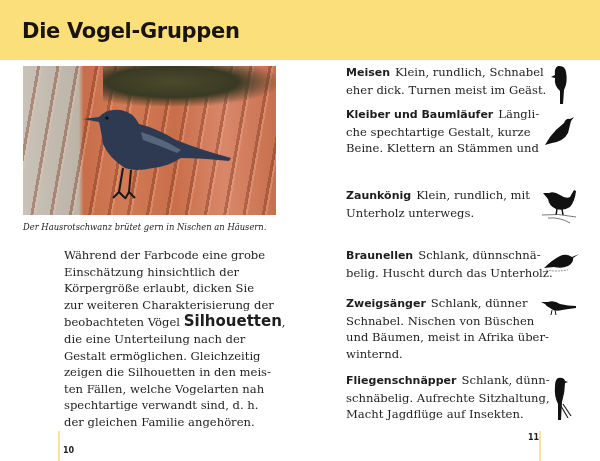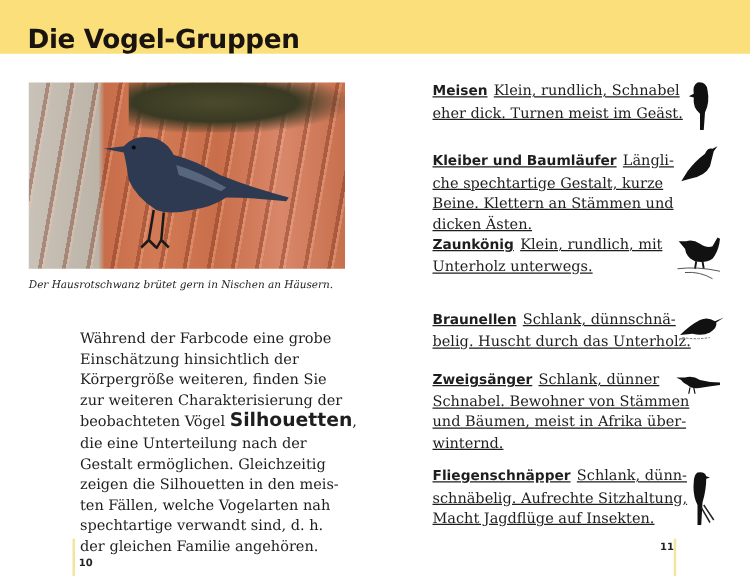--- a/index.html
+++ b/index.html
@@ -1,32 +1,32 @@
 <!DOCTYPE html>
 <html><head>
 <meta charset="utf-8">
 <style>
   html, body { margin:0; padding:0; }
   body { width:600px; height:461px; background:#ffffff; position:relative; overflow:hidden;
          font-family:"DejaVu Serif", serif; color:#1a1a1a; }
-  .header-band { position:absolute; left:0; top:0; width:600px; height:43px; background:#fbdf7a; }
+  .header-band { position:absolute; left:0; top:0; width:600px; height:60px; background:#fbdf7a; }
   .page-title { position:absolute; left:22px; top:19px; font-family:"DejaVu Sans", sans-serif;
                 font-weight:bold; font-size:21px; color:#1a1410; letter-spacing:-0.3px; margin:0; }
   .photo { position:absolute; left:23px; top:66px; width:253px; height:149px; overflow:hidden;
            background:linear-gradient(90deg,#c9c2b8 0%,#bdb4a8 22%,#c86d4a 24%,#d27a55 40%,#c96e4a 60%,#d9876a 80%,#c7704e 100%); }
   .photo .tiles { position:absolute; inset:0;
            background:repeating-linear-gradient(100deg, rgba(0,0,0,0) 0 14px, rgba(110,40,20,0.35) 14px 17px, rgba(255,200,170,0.25) 17px 19px); }
   .photo .moss { position:absolute; left:80px; top:0; width:173px; height:40px;
            background:radial-gradient(ellipse at 40% 40%, #4b4a2c 0%, #3a3a24 45%, rgba(60,60,35,0) 75%); }
   .photo .bird { position:absolute; left:58px; top:40px; }
   .caption { position:absolute; left:23px; top:222px; font-size:8.4px; font-style:italic; color:#222; }
-  .body-text { position:absolute; left:64px; top:247px; width:210px; font-size:11.6px; line-height:16.6px; color:#1e1e1e;margin-top:15px; }
+  .body-text { position:absolute; left:64px; top:247px; width:210px; font-size:11.6px; line-height:16.6px; color:#1e1e1e; }
   .body-text .line { display:block; white-space:nowrap; }
   .body-text b { font-family:"DejaVu Sans", sans-serif; font-weight:bold; font-size:15px; }
-  .entry { position:absolute; left:346px; width:190px; font-size:11.6px; line-height:16.6px; color:#1e1e1e;text-decoration:underline; }
+  .entry { position:absolute; left:346px; width:190px; font-size:11.6px; line-height:16.6px; color:#1e1e1e; }
   .entry .line { display:block; white-space:nowrap; }
   .entry .term { font-family:"DejaVu Sans", sans-serif; font-weight:bold; font-size:11px; margin-right:5px; }
   .silhouette { position:absolute; }
   .pagebar { position:absolute; width:2px; background:#f6e3a0; }
   .pagenum { position:absolute; font-family:"DejaVu Sans", sans-serif; font-weight:bold; font-size:8px; color:#222; }
 </style>
 </head>
 <body>
 
 <div class="header-band">
@@ -41,21 +41,21 @@
     <path d="M60 26 Q80 32 100 44 L96 47 Q80 40 62 34 Z" fill="#6a7890" opacity="0.7"></path>
     <circle cx="26" cy="12" r="1.6" fill="#0a0a0a"></circle>
     <path d="M42 62 L38 86 M50 64 L48 86 M38 86 L32 92 M38 86 L44 92 M48 86 L44 93 M48 86 L54 92" stroke="#1a1a1a" stroke-width="2" fill="none"></path>
   </svg>
 </div>
 <div class="caption">Der Hausrotschwanz brütet gern in Nischen an Häusern.</div>
 
 <div class="body-text">
   <span class="line">Während der Farbcode eine grobe</span>
   <span class="line">Einschätzung hinsichtlich der</span>
-  <span class="line">Körpergröße weiteren, finden Sie</span>
+  <span class="line">Körpergröße erlaubt, dicken Sie</span>
   <span class="line">zur weiteren Charakterisierung der</span>
   <span class="line"><span>beobachteten Vögel </span><b>Silhouetten</b><span>,</span></span>
   <span class="line">die eine Unterteilung nach der</span>
   <span class="line">Gestalt ermöglichen. Gleichzeitig</span>
   <span class="line">zeigen die Silhouetten in den meis-</span>
   <span class="line">ten Fällen, welche Vogelarten nah</span>
   <span class="line">spechtartige verwandt sind, d. h.</span>
   <span class="line">der gleichen Familie angehören.</span>
 </div>
 
@@ -63,25 +63,24 @@
 <div class="pagenum" style="left:63px; top:446px;">10</div>
 
 <div class="entry" style="top:64px;">
   <span class="line"><span class="term">Meisen</span><span>Klein, rundlich, Schnabel</span></span>
   <span class="line">eher dick. Turnen meist im Geäst.</span>
 </div>
 <svg class="silhouette" style="left:548px;top:64px;" width="24" height="42" viewBox="0 0 24 42">
   <path d="M10 2 Q17 1 18 8 Q20 18 16 26 L15 40 L12 40 L12 27 Q6 22 7 14 L3 13 L7 11 Q6 4 10 2 Z" fill="#111"></path>
 </svg>
 
-<div class="entry" style="top:120px;">
+<div class="entry" style="top:106px;">
   <span class="line"><span class="term">Kleiber und Baumläufer</span><span>Längli-</span></span>
   <span class="line">che spechtartige Gestalt, kurze</span>
   <span class="line">Beine. Klettern an Stämmen und</span>
-  <span class="line">dicken Ästen.</span>
 </div>
 <svg class="silhouette" style="left:544px;top:115px;" width="32" height="32" viewBox="0 0 32 32">
   <path d="M30 2 L26 4 Q22 3 20 8 Q12 14 6 22 L1 30 L8 28 Q20 26 24 18 Q26 10 27 6 Z" fill="#111"></path>
 </svg>
 
 <div class="entry" style="top:187px;">
   <span class="line"><span class="term">Zaunkönig</span><span>Klein, rundlich, mit</span></span>
   <span class="line">Unterholz unterwegs.</span>
 </div>
 <svg class="silhouette" style="left:540px;top:187px;" width="40" height="38" viewBox="0 0 40 38">
@@ -94,21 +93,21 @@
   <span class="line"><span class="term">Braunellen</span><span>Schlank, dünnschnä-</span></span>
   <span class="line">belig. Huscht durch das Unterholz.</span>
 </div>
 <svg class="silhouette" style="left:542px;top:250px;" width="38" height="26" viewBox="0 0 38 26">
   <path d="M37 4 L30 7 Q24 3 18 6 Q10 10 2 18 L12 17 Q20 19 26 16 Q32 12 31 8 Z" fill="#111"></path>
   <path d="M4 20 Q14 22 26 20" stroke="#777" stroke-width="0.8" fill="none" stroke-dasharray="2 1"></path>
 </svg>
 
 <div class="entry" style="top:295px;">
   <span class="line"><span class="term">Zweigsänger</span><span>Schlank, dünner</span></span>
-  <span class="line">Schnabel. Bewohner von Stämmen</span>
+  <span class="line">Schnabel. Nischen von Büschen</span>
   <span class="line">und Bäumen, meist in Afrika über-</span>
   <span class="line">winternd.</span>
 </div>
 <svg class="silhouette" style="left:540px;top:298px;" width="38" height="20" viewBox="0 0 38 20">
   <path d="M1 4 L8 4 Q14 2 20 6 Q28 8 36 8 L36 10 Q28 11 22 12 Q14 14 10 10 Q6 8 5 6 Z" fill="#111"></path>
   <path d="M12 12 L11 17 M15 12 L16 17" stroke="#111" stroke-width="1"></path>
 </svg>
 
 <div class="entry" style="top:372px;">
   <span class="line"><span class="term">Fliegenschnäpper</span><span>Schlank, dünn-</span></span>

